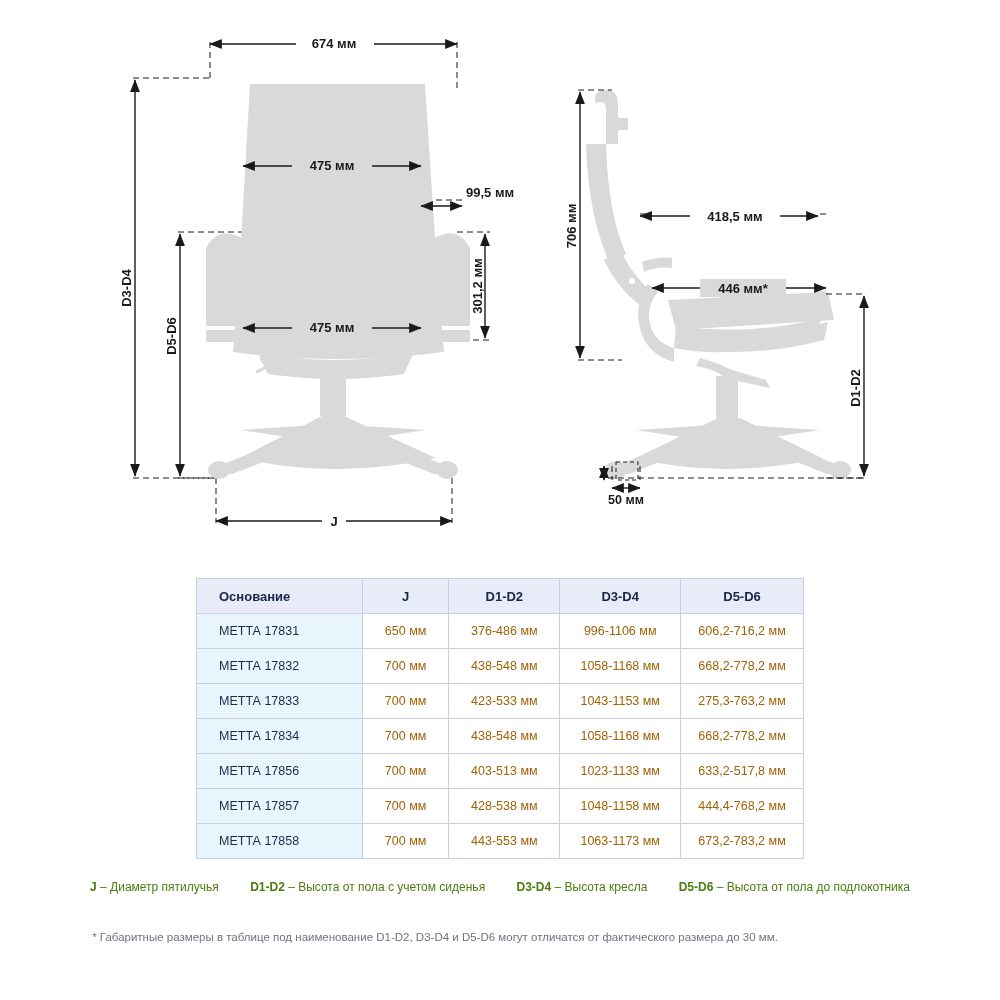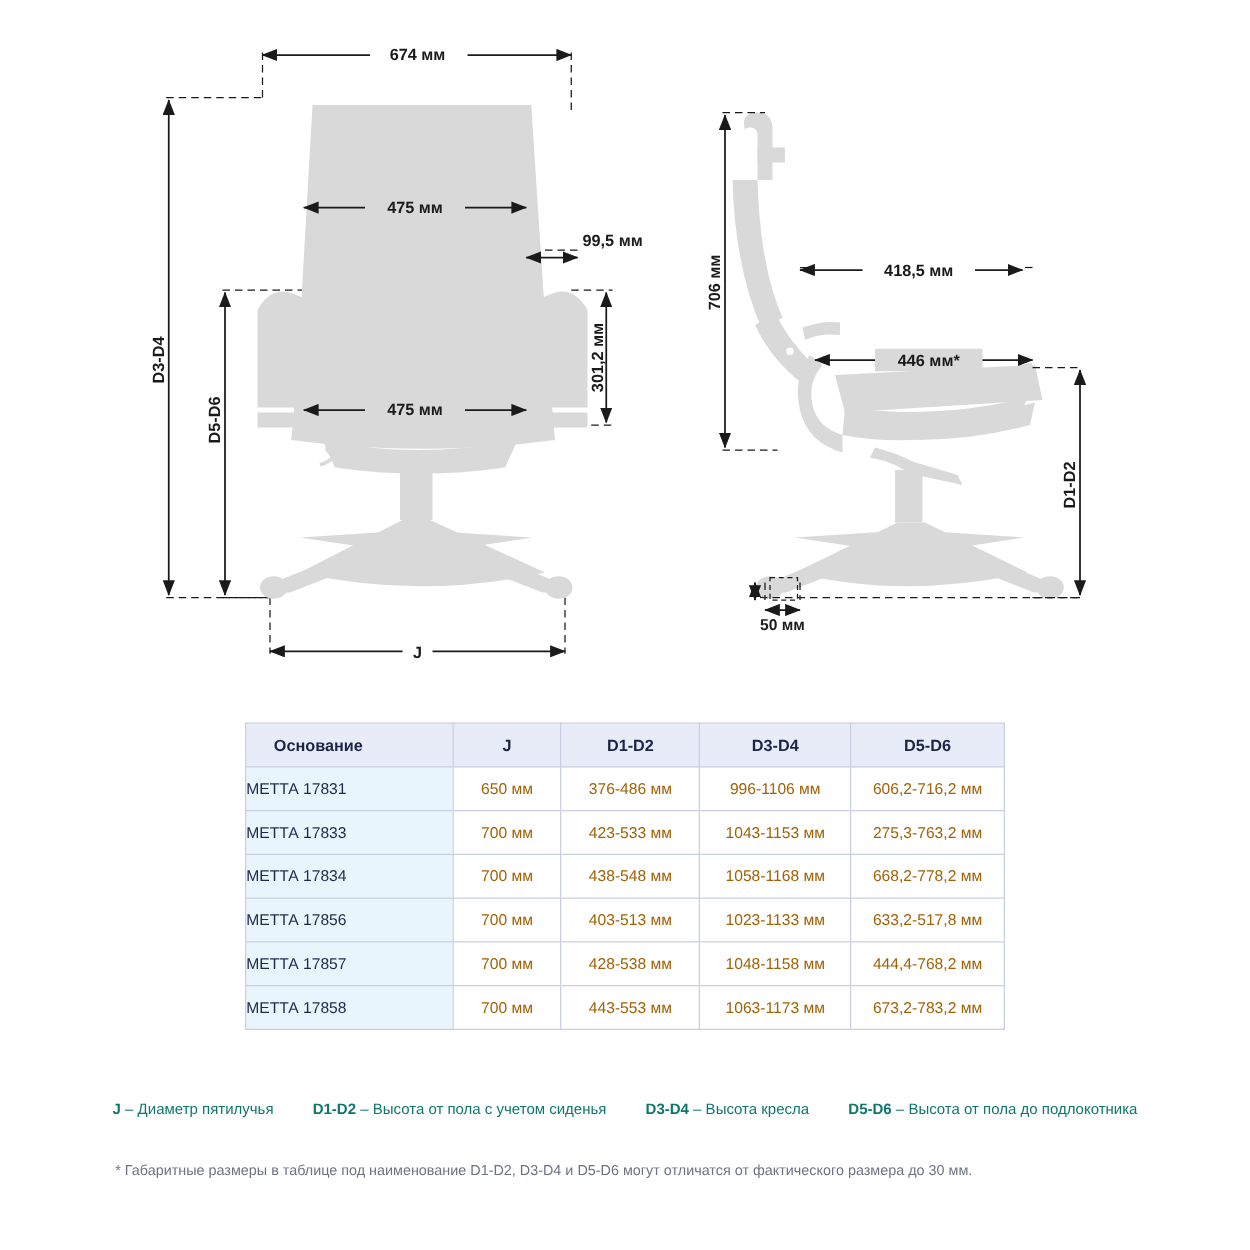--- a/index.html
+++ b/index.html
@@ -14,26 +14,26 @@
   .stage{position:absolute;left:0;top:0;width:1000px;height:1000px;}
   svg.drawing{position:absolute;left:0;top:0;width:1000px;height:560px;}
 
   
   .table-wrap{position:absolute;left:196px;top:578px;width:548px;}
   table{border-collapse:collapse;width:608px;font-size:12.5px;}
   th,td{border:1px solid #c9cfe0;text-align:center;padding:0;height:34px;
         font-weight:normal;color:#a16207;}
   thead th{background:#e8ebf8;font-weight:bold;font-size:13px;color:#1b2545;}
   tbody td{background:#ffffff;}
-  tbody td.name{background:#e8f5fc;text-align:left;color:#1c2a4d;}
+  tbody td.name{background:#e8f5fc;text-align:left;padding-left:22px;color:#1c2a4d;}
   th.name{text-align:left;padding-left:22px;}
 
   
   .legend{position:absolute;left:0;top:880px;width:1000px;text-align:center;
-          font-size:12px;color:#0f766e;}
+          font-size:12px;color:#4d7c0f;}
   .legend span.item{margin:0 14px;white-space:nowrap;}
   .legend b{font-weight:bold;}
   .notes{position:absolute;left:0;top:928px;width:870px;text-align:center;
          font-size:11.5px;color:#6d7382;line-height:1.6;}
   .notes div{display:block;}
 </style>
 </head>
 <body>
 
 <div class="stage">
@@ -205,20 +205,27 @@
     </thead>
     <tbody>
       <tr>
         <td class="name">МЕТТА 17831</td>
         <td>650 мм</td>
         <td>376-486 мм</td>
         <td>996-1106 мм</td>
         <td>606,2-716,2 мм</td>
       </tr>
       <tr>
+        <td class="name">МЕТТА 17832</td>
+        <td>700 мм</td>
+        <td>438-548 мм</td>
+        <td>1058-1168 мм</td>
+        <td>668,2-778,2 мм</td>
+      </tr>
+      <tr>
         <td class="name">МЕТТА 17833</td>
         <td>700 мм</td>
         <td>423-533 мм</td>
         <td>1043-1153 мм</td>
         <td>275,3-763,2 мм</td>
       </tr>
       <tr>
         <td class="name">МЕТТА 17834</td>
         <td>700 мм</td>
         <td>438-548 мм</td>

